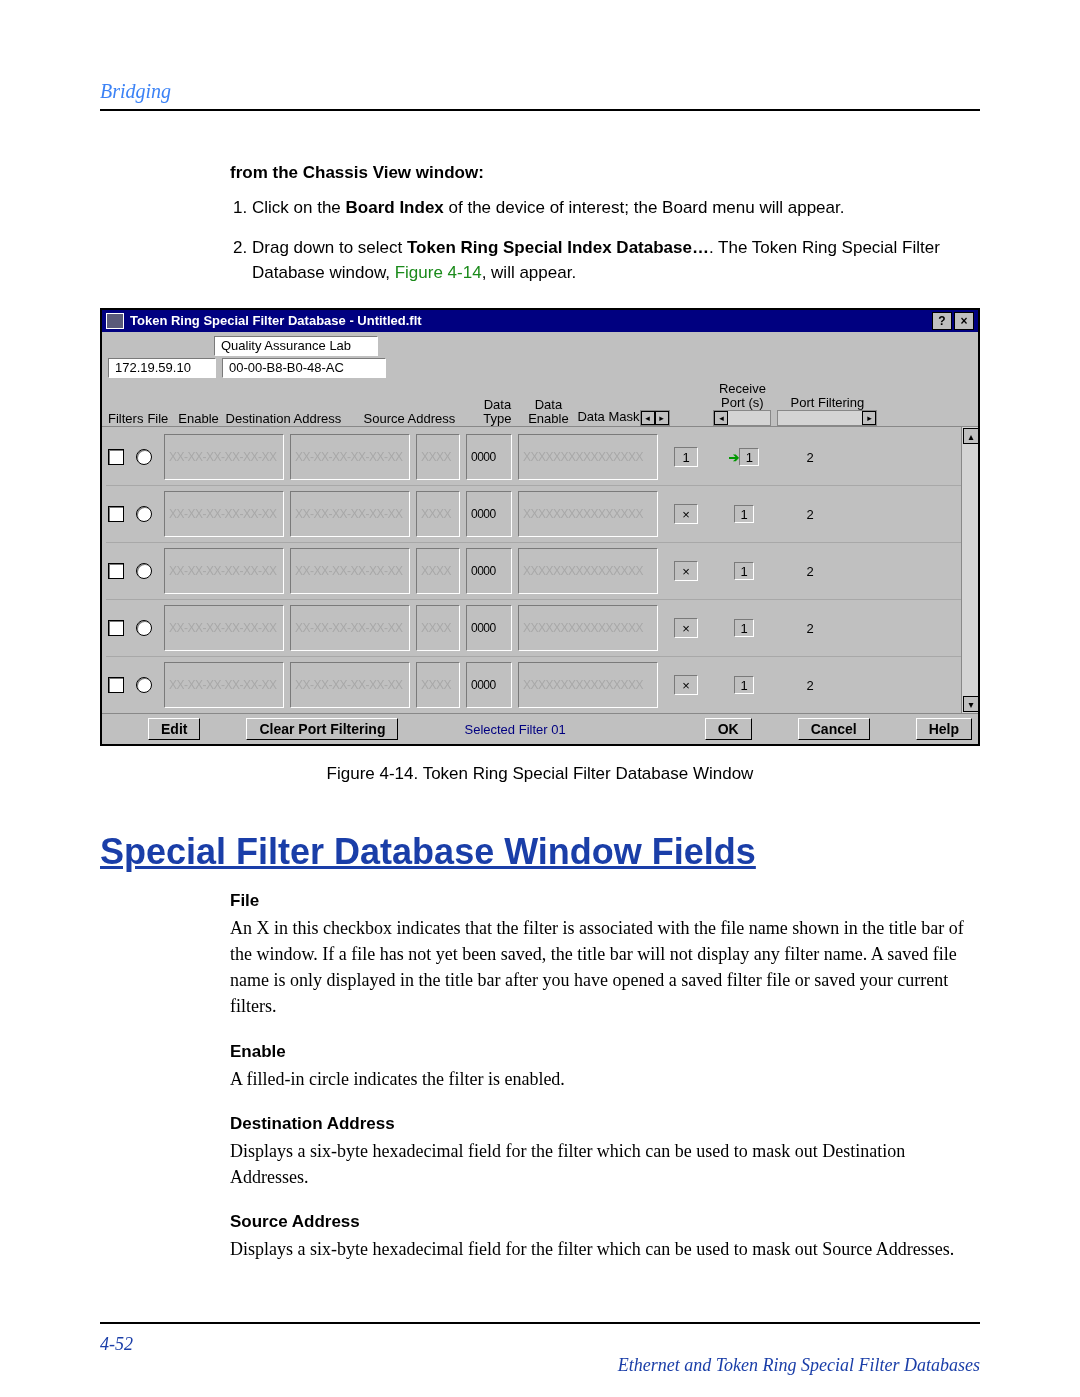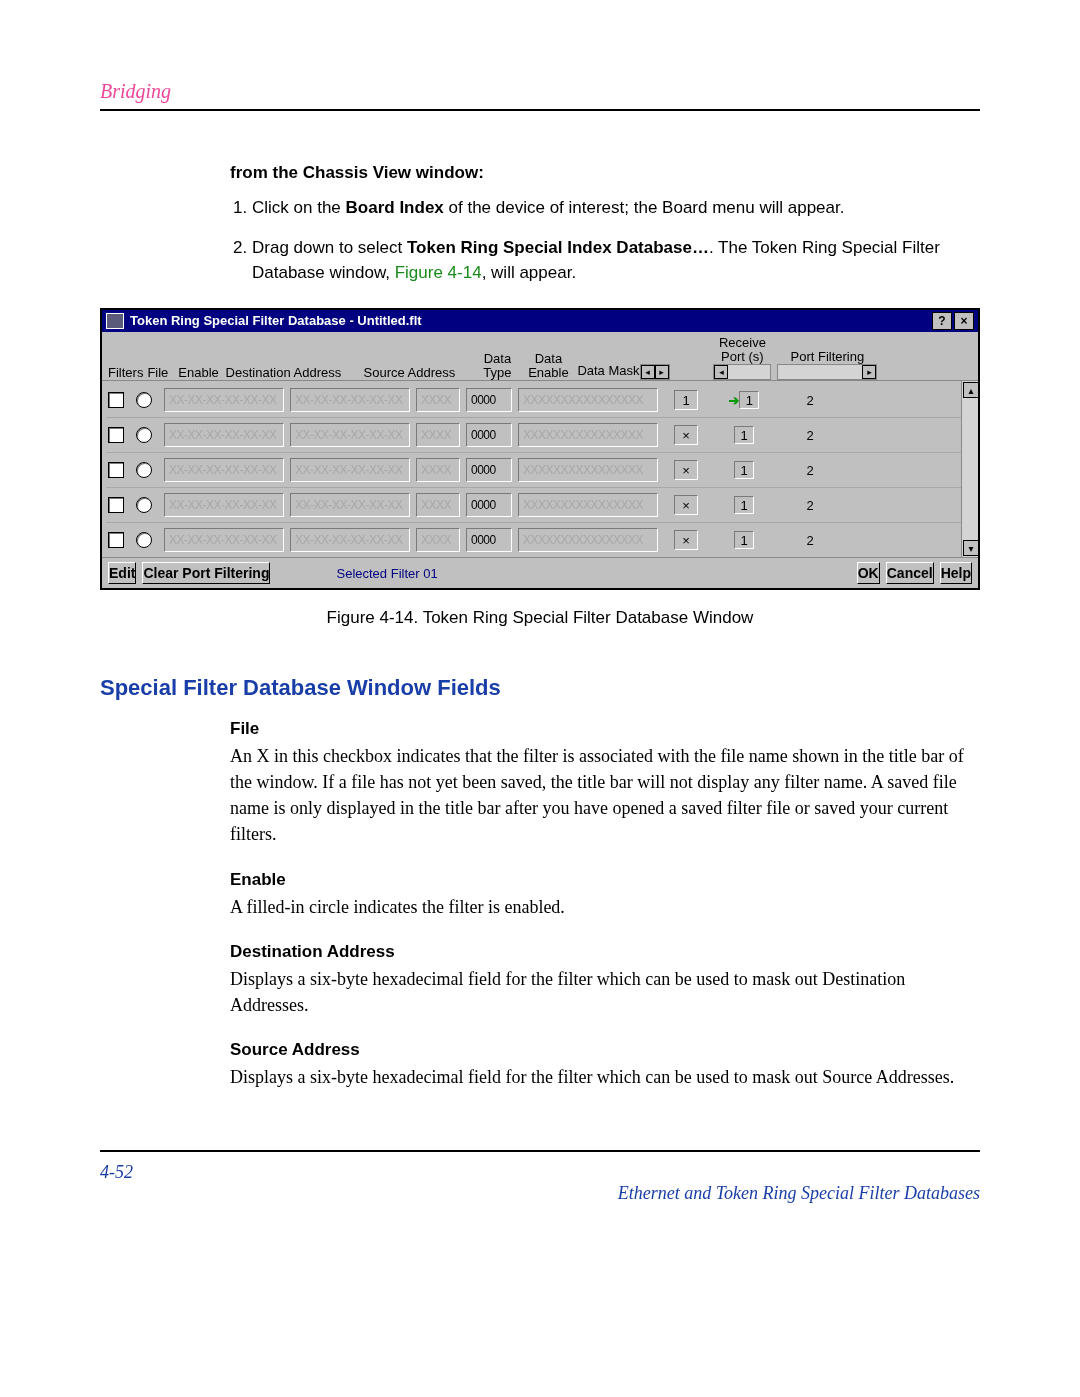--- a/index.html
+++ b/index.html
@@ -14,21 +14,21 @@
     padding: 80px 100px 60px 100px;
     box-sizing: border-box;
     min-height: 1397px;
     position: relative;
   }
   .header-section {
     border-bottom: 2px solid #000;
     margin-bottom: 50px;
   }
   .header-section .title {
-    color: #ec4899;
+    color: #3b82f6;
     font-style: italic;
     font-family: Georgia, serif;
     font-size: 20px;
     padding-bottom: 6px;
   }
   .body-indent {
     margin-left: 130px;
     margin-right: 0;
   }
   .bold {
@@ -134,21 +134,21 @@
     background: #fff;
     box-shadow: inset 1px 1px 0 #7a7a7a;
   }
   .mono-field {
     border-top: 1px solid #7a7a7a;
     border-left: 1px solid #7a7a7a;
     border-right: 1px solid #fff;
     border-bottom: 1px solid #fff;
     background: #c0c0c0;
     color: #a8a8a8;
-    padding: 4px 4px;
+    padding: 15px 4px;
     white-space: nowrap;
     overflow: hidden;
     letter-spacing: -0.5px;
     font-size: 12px;
   }
   .recv-box {
     border-top: 1px solid #7a7a7a;
     border-left: 1px solid #7a7a7a;
     border-right: 1px solid #fff;
     border-bottom: 1px solid #fff;
@@ -190,44 +190,46 @@
     align-items: center;
     padding: 4px 6px;
     gap: 6px;
     border-top: 1px solid #888;
   }
   .btn3d {
     border: 1px solid #000;
     border-top-color: #fff;
     border-left-color: #fff;
     background: #c0c0c0;
-    padding: 2px 0;
+    padding: 2px 12px;
     font-family: Tahoma, Arial, sans-serif;
     font-size: 14px;
     font-weight: bold;
+    margin-left: 40px;
   }
   .sel-filter {
     color: #000080;
     margin-left: 60px;
     flex: 1;
   }
   .sel-filter .num { color: #000080; }
 
   .caption {
     text-align: center;
     font-family: Liberation Sans, sans-serif;
     font-size: 17px;
     margin: 18px 0 40px 0;
   }
   h2.section {
     color: #1a3ea8;
     font-family: Arial, Helvetica, sans-serif;
     font-weight: bold;
-    font-size: 22px;
+    font-size: 36px;
     margin: 47px 0 18px 0;
+    text-decoration: underline;
   }
   .field-block { margin-bottom: 22px; }
   .field-block .fh {
     font-family: Arial, Helvetica, sans-serif;
     font-weight: bold;
     font-size: 17px;
     margin-bottom: 4px;
   }
   .field-block .desc {
     font-family: Liberation Serif, serif;
@@ -270,20 +272,30 @@
 
   <div class="dlg-wrap">
     <div class="dlg">
       <div class="titlebar">
         <span class="icon"></span>
         <span class="t-title">Token Ring Special Filter Database - Untitled.flt</span>
         <span class="win-btn">?</span>
         <span class="win-btn">×</span>
       </div>
 
+      <div class="dlg-top">
+        <div class="info-row" style="margin-bottom:2px">
+          <div class="info-cell" style="width:100px"></div>
+          <div class="sunken" style="width:150px">Quality Assurance Lab</div>
+        </div>
+        <div class="info-row">
+          <div class="sunken" style="width:94px">172.19.59.10</div>
+          <div class="sunken" style="width:150px">00-00-B8-B0-48-AC</div>
+        </div>
+      </div>
 
       <div style="display:flex; align-items:flex-end; padding:4px 6px 0 6px; gap:4px;">
         <div class="filters-tab">Filters</div>
         <div style="flex:1; display:grid; grid-template-columns:70px 120px 120px 44px 46px 130px 58px 100px; gap:6px; align-items:flex-end;">
           <div style="display:flex; gap:10px;">
             <span class="col-lbl">File</span>
             <span class="col-lbl">Enable</span>
           </div>
           <span class="col-lbl">Destination Address</span>
           <span class="col-lbl">Source Address</span>

